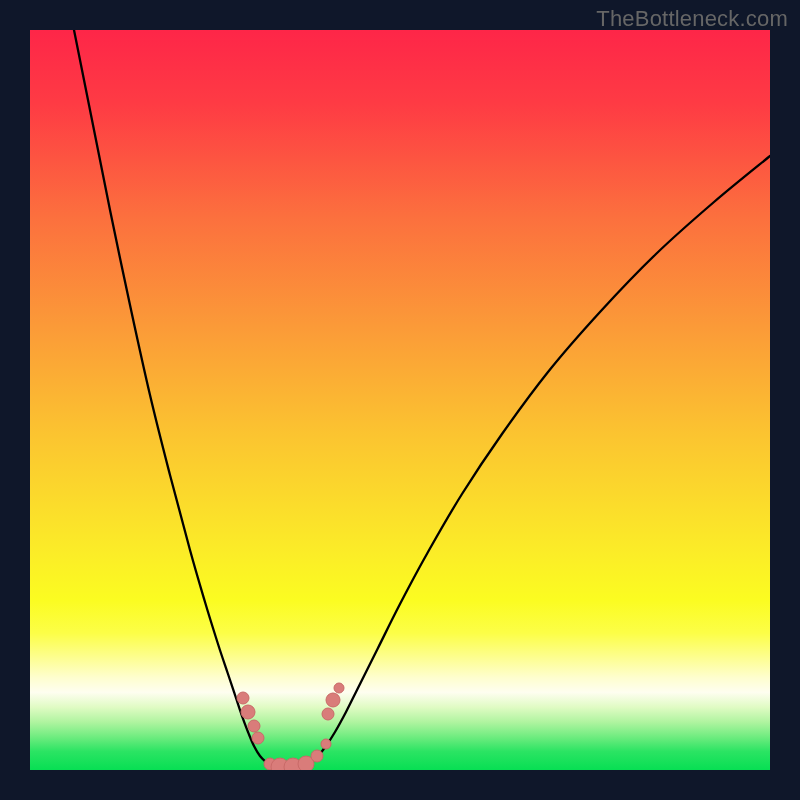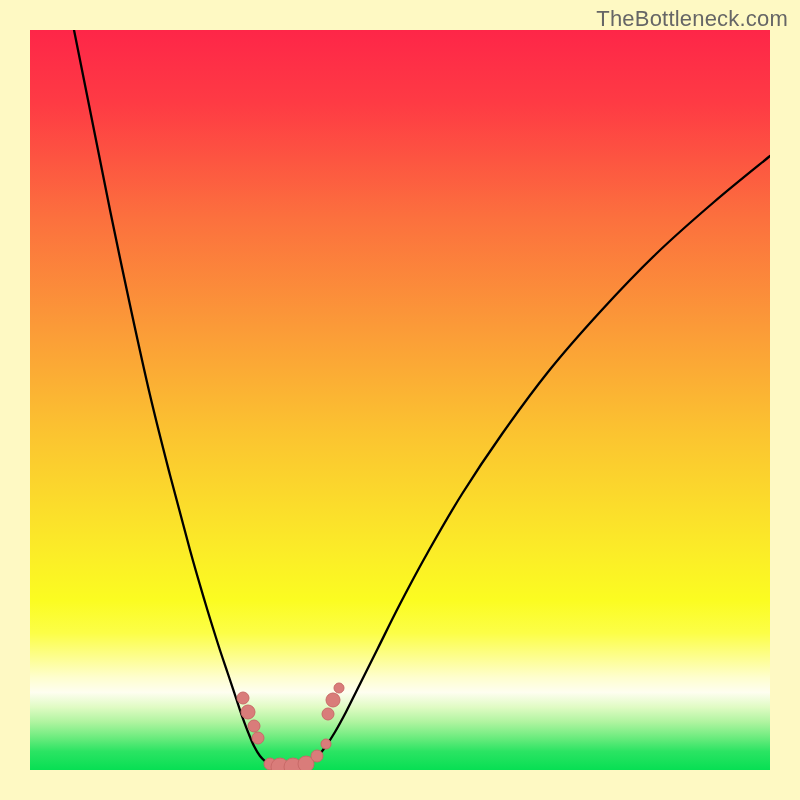--- a/index.html
+++ b/index.html
@@ -10,21 +10,21 @@
     background: #000;
     overflow: hidden;
     font-family: Arial, Helvetica, sans-serif;
   }
   .frame {
     position: absolute;
     left: 0;
     top: 0;
     width: 800px;
     height: 800px;
-    background: #fef9c3;
+    background: #0f172a;
   }
   .plot {
     position: absolute;
     left: 30px;
     top: 30px;
     width: 740px;
     height: 740px;
     overflow: hidden;
   }
   .gradient {

